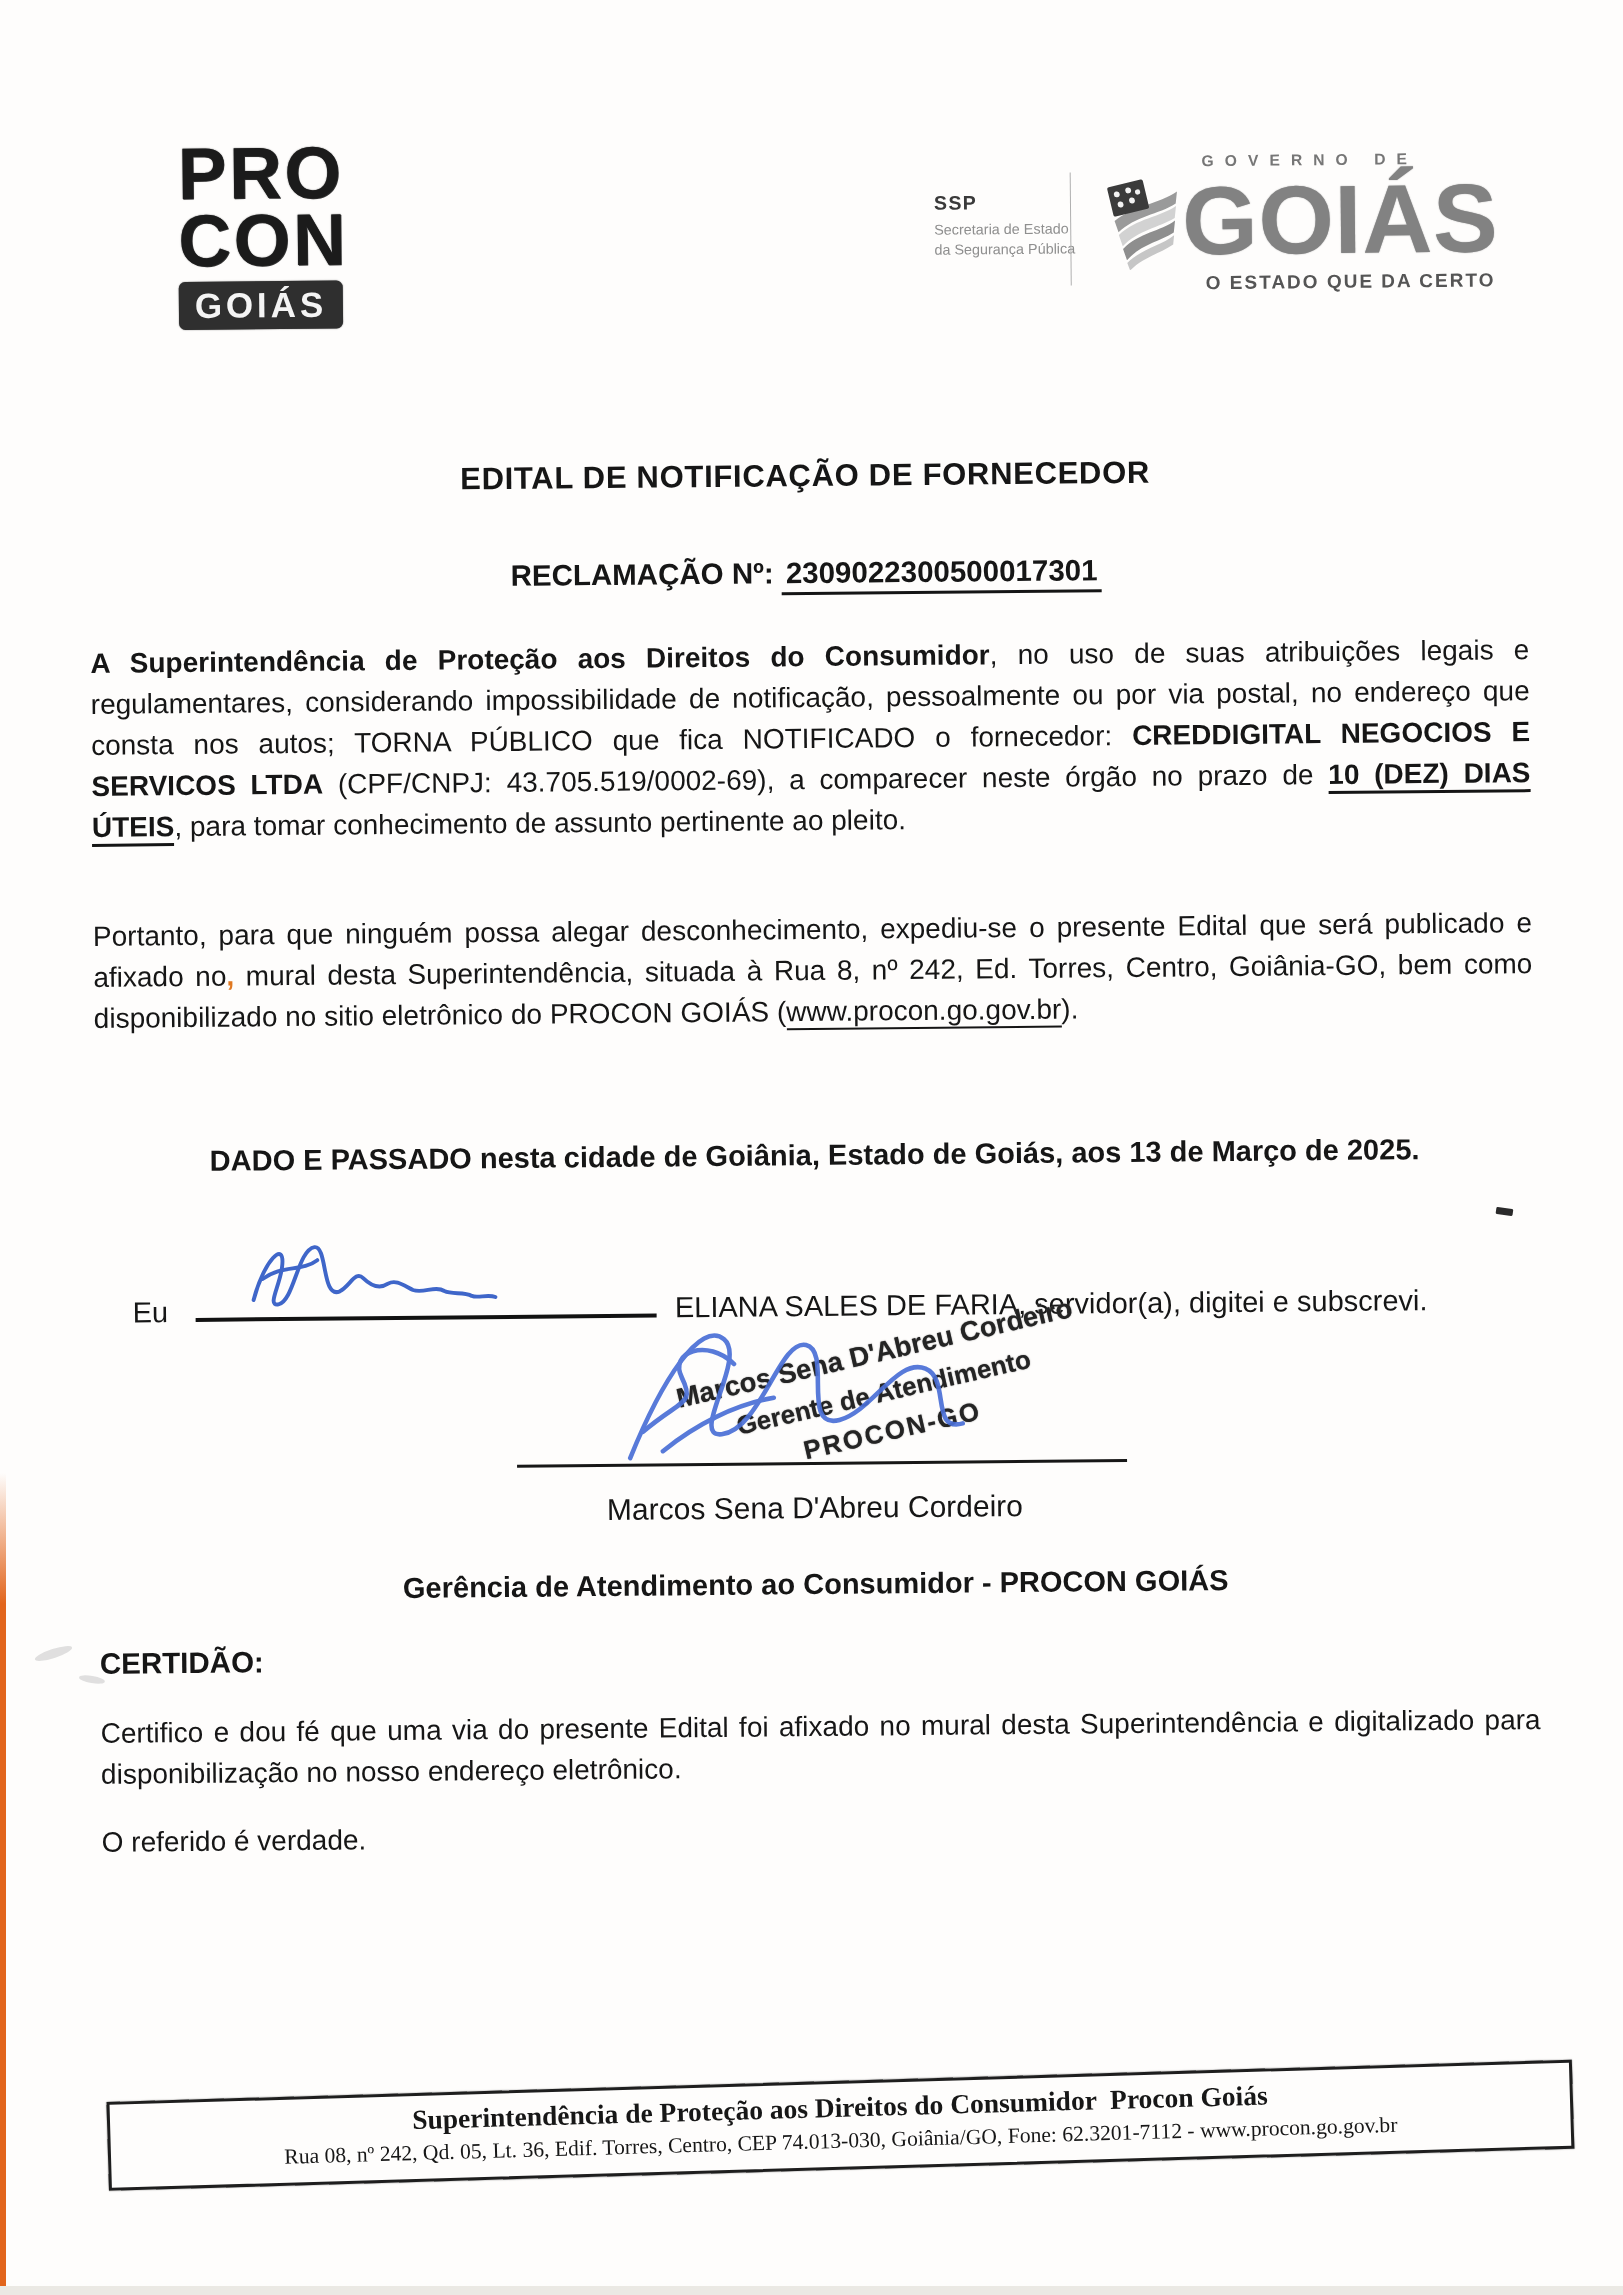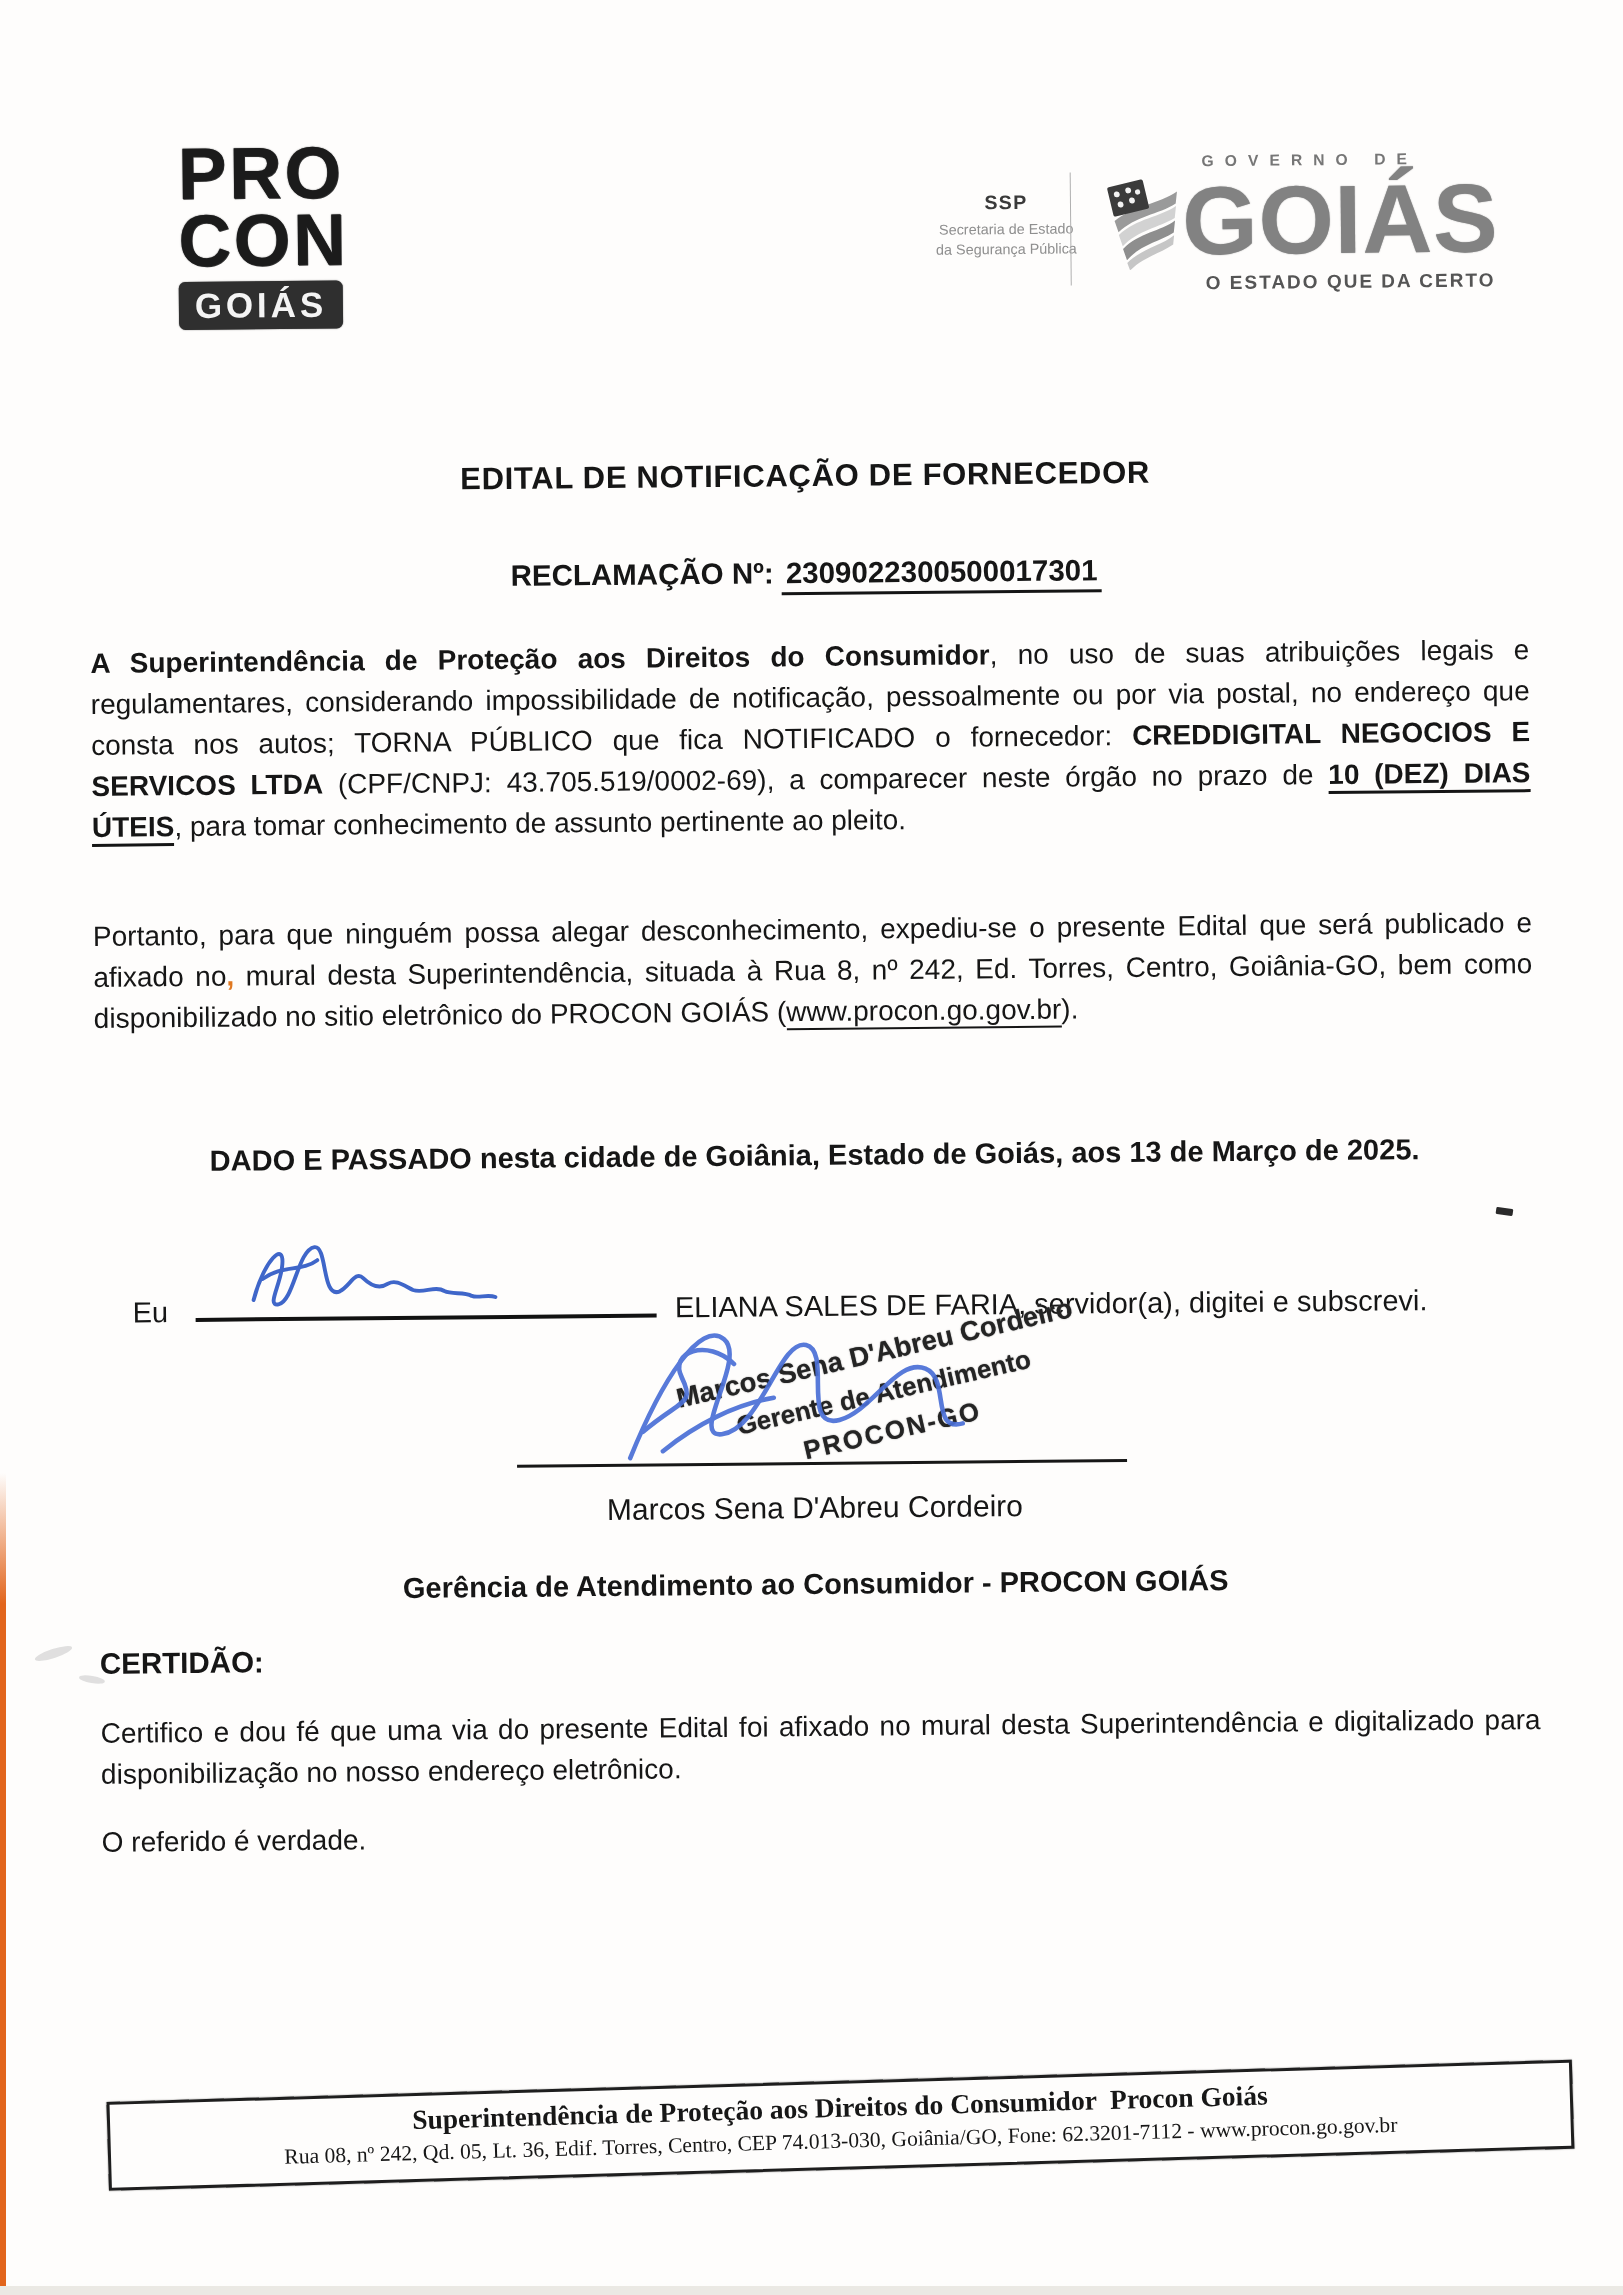--- a/index.html
+++ b/index.html
@@ -11,21 +11,21 @@
   .abs{position:absolute;}
 
   
   .procon-logo{left:187px;top:134px;width:164px;}
   .procon-line{font-size:73px;font-weight:900;line-height:0.92;letter-spacing:2.6px;color:#1b1b1b;
     text-shadow:0.7px 0.7px 0 #333,0 0 1.3px #444;}
   .procon-banner{margin-top:7.9px;background:#2f2f2f;border-radius:6.5px;width:164px;height:48px;
     display:flex;align-items:center;justify-content:center;box-shadow:0 0 1.3px #555;}
   .procon-banner span{color:#f4f4f4;font-size:35px;font-weight:900;letter-spacing:3.9px;}
 
-  .ssp-block{left:943px;top:193px;width:144px;text-align:center;}
+  .ssp-block{left:943px;top:193px;width:144px;text-align:left;}
   .ssp-acronym{font-size:19.6px;font-weight:bold;color:#3a3a3a;letter-spacing:1.3px;}
   .ssp-dept{font-size:14.4px;color:#8f8f8f;line-height:1.4;margin-top:5.2px;}
 
   .header-divider{left:1079px;top:175px;width:1.3px;height:113px;background:#b0b0b0;}
 
   .governo-block{left:1113px;top:156px;width:393px;}
   .governo-kicker{padding-left:98px;font-size:15.7px;letter-spacing:11px;color:#767676;font-weight:bold;}
   .governo-main{display:flex;align-items:center;margin-top:1.3px;}
   .flag-icon{width:82px;height:98px;flex:0 0 auto;margin-right:-3.9px;}
   .governo-state{font-size:97px;font-weight:900;color:#828282;line-height:1;letter-spacing:0.7px;

